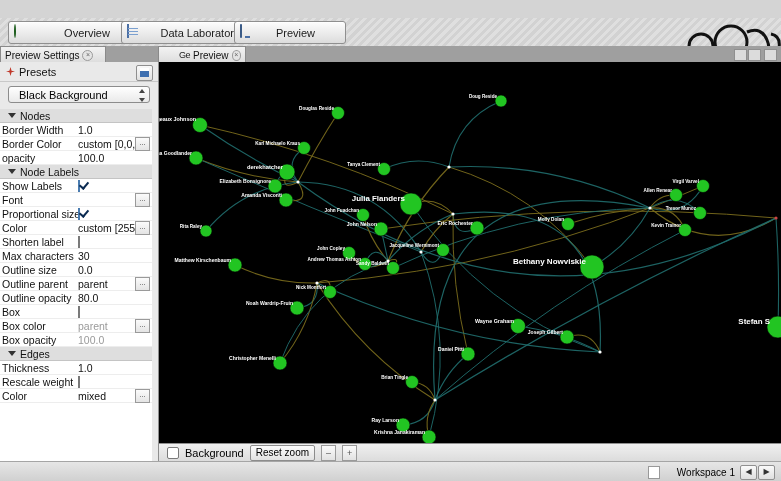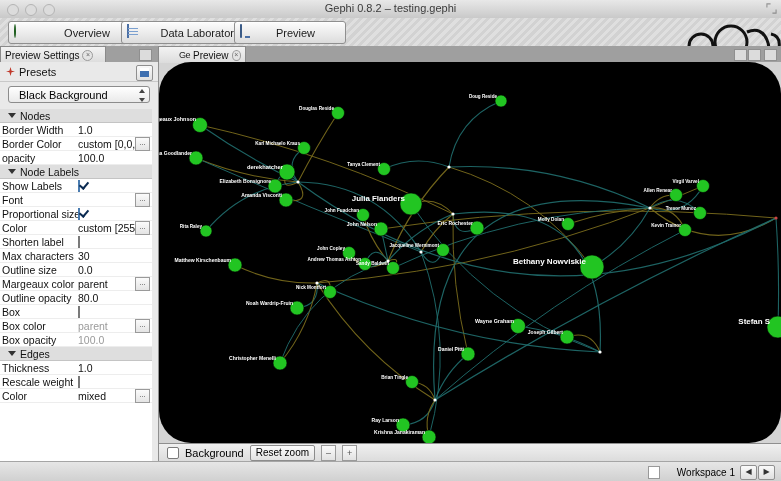--- a/index.html
+++ b/index.html
@@ -69,21 +69,21 @@
 
   .branding{
     position:absolute;right:0;top:2px;width:96px;height:42px;overflow:hidden;
   }
 
   
   .tabstrip{
     position:absolute;top:46px;height:16px;
     background:#9f9f9f;
   }
-  #strip-left{left:0;width:158px;}
+  #strip-left{left:0;width:158px;padding-left:47px;}
   #strip-right{left:158px;width:623px;}
   .tab{
     position:absolute;left:0;top:0;height:16px;
     background:linear-gradient(#f3f3f3,#dcdcdc);
     border:1px solid #8a8a8a;border-bottom:none;
     display:flex;align-items:center;padding:0 4px;gap:3px;
     font-size:10px;color:#111;
   }
   .tab .x{
     width:9px;height:9px;border-radius:50%;
@@ -173,21 +173,21 @@
   .ratio-lbl{position:absolute;left:8px;top:3px;font-size:10.5px;}
   .refresh{
     position:absolute;left:95px;top:9px;width:53px;height:27px;
     background:linear-gradient(#fdfdfd,#dedede);border:1px solid #8c8c8c;border-radius:4px;
     display:flex;align-items:center;justify-content:center;gap:3px;font-size:10.5px;
   }
 
   
   .canvaswrap{
     position:absolute;left:159px;top:62px;width:622px;height:381px;
-    background:#000;overflow:hidden;border-radius:32px;
+    background:#000;overflow:hidden;
   }
   .canvaswrap svg{display:block;}
 
   
   .previewbar{
     position:absolute;left:159px;top:443px;width:622px;height:18px;
     background:linear-gradient(#f0f0f0,#dcdcdc);border-top:1px solid #8f8f8f;
     display:flex;align-items:center;gap:6px;padding-left:8px;box-sizing:border-box;
   }
   .previewbar .bchk{width:10px;height:10px;background:#fff;border:1px solid #7a7a7a;border-radius:2px;}
@@ -219,31 +219,20 @@
   #ws-prev{right:24px;}
   #ws-next{right:6px;}
 
   .nodelabel{font-family:"Liberation Sans",sans-serif;font-weight:bold;fill:#ffffff;}
 </style>
 </head>
 <body>
 
 <div id="app">
 
-  <div class="titlebar">
-    <div class="traffic">
-      <i></i>
-      <i></i>
-      <i></i>
-    </div>
-    <div class="tb-title">Gephi 0.8.2 – testing.gephi</div>
-    <svg class="tb-resize" viewBox="0 0 12 12">
-      <path d="M1 5 L1 1 L5 1 M11 7 L11 11 L7 11" stroke="#555" fill="none" stroke-width="1.2"></path>
-    </svg>
-  </div>
 
   <div class="toolbar">
     <div class="modebtn" id="btn-overview">
       <span class="mi"><span class="ico-globe"></span></span>
       <span class="ml">Overview</span>
     </div>
     <div class="modebtn" id="btn-datalab">
       <span class="mi"><span class="ico-table"></span></span>
       <span class="ml">Data Laboratory</span>
     </div>
@@ -341,21 +330,21 @@
         </div>
         <div class="prow">
           <span class="k">Max characters</span>
           <span class="v">30</span>
         </div>
         <div class="prow">
           <span class="k">Outline size</span>
           <span class="v">0.0</span>
         </div>
         <div class="prow">
-          <span class="k">Margeaux color</span>
+          <span class="k">Outline parent</span>
           <span class="v">parent</span>
           <span class="dots">...</span>
         </div>
         <div class="prow">
           <span class="k">Outline opacity</span>
           <span class="v">80.0</span>
         </div>
         <div class="prow">
           <span class="k">Box</span>
           <span class="v"><span class="chk"></span></span>

